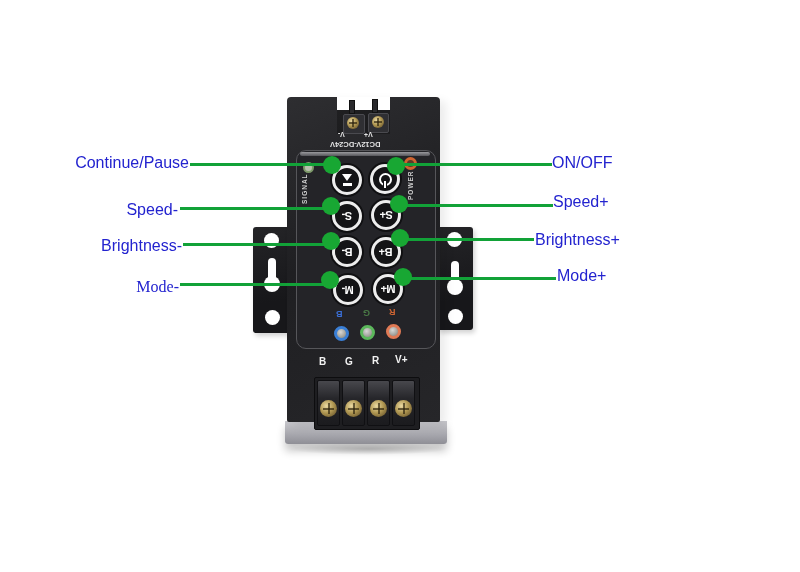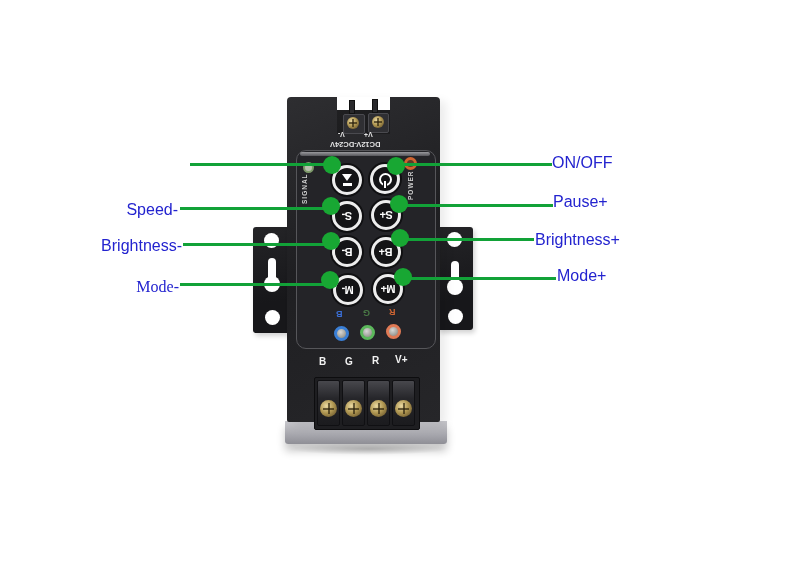--- a/index.html
+++ b/index.html
@@ -188,21 +188,22 @@
 
   <div class="ann-dot" style="left:323px;top:156px;"></div>
   <div class="ann-dot" style="left:322px;top:197px;"></div>
   <div class="ann-dot" style="left:322px;top:232px;"></div>
   <div class="ann-dot" style="left:321px;top:271px;"></div>
   <div class="ann-dot" style="left:387px;top:157px;"></div>
   <div class="ann-dot" style="left:390px;top:195px;"></div>
   <div class="ann-dot" style="left:391px;top:229px;"></div>
   <div class="ann-dot" style="left:394px;top:268px;"></div>
 
+  <div class="ann-label" style="right:611px;top:154px;">Continue/Pause</div>
   <div class="ann-label" style="right:622px;top:201px;">Speed-</div>
   <div class="ann-label" style="right:618px;top:237px;">Brightness-</div>
   <div class="ann-label" style="right:621px;top:278px;font-family:Liberation Serif, serif;">Mode-</div>
   <div class="ann-label" style="left:552px;top:154px;">ON/OFF</div>
-  <div class="ann-label" style="left:553px;top:193px;">Pause+</div>
+  <div class="ann-label" style="left:553px;top:193px;">Speed+</div>
   <div class="ann-label" style="left:535px;top:231px;">Brightness+</div>
   <div class="ann-label" style="left:557px;top:267px;">Mode+</div>
 
 </div>
 
 </body></html>

